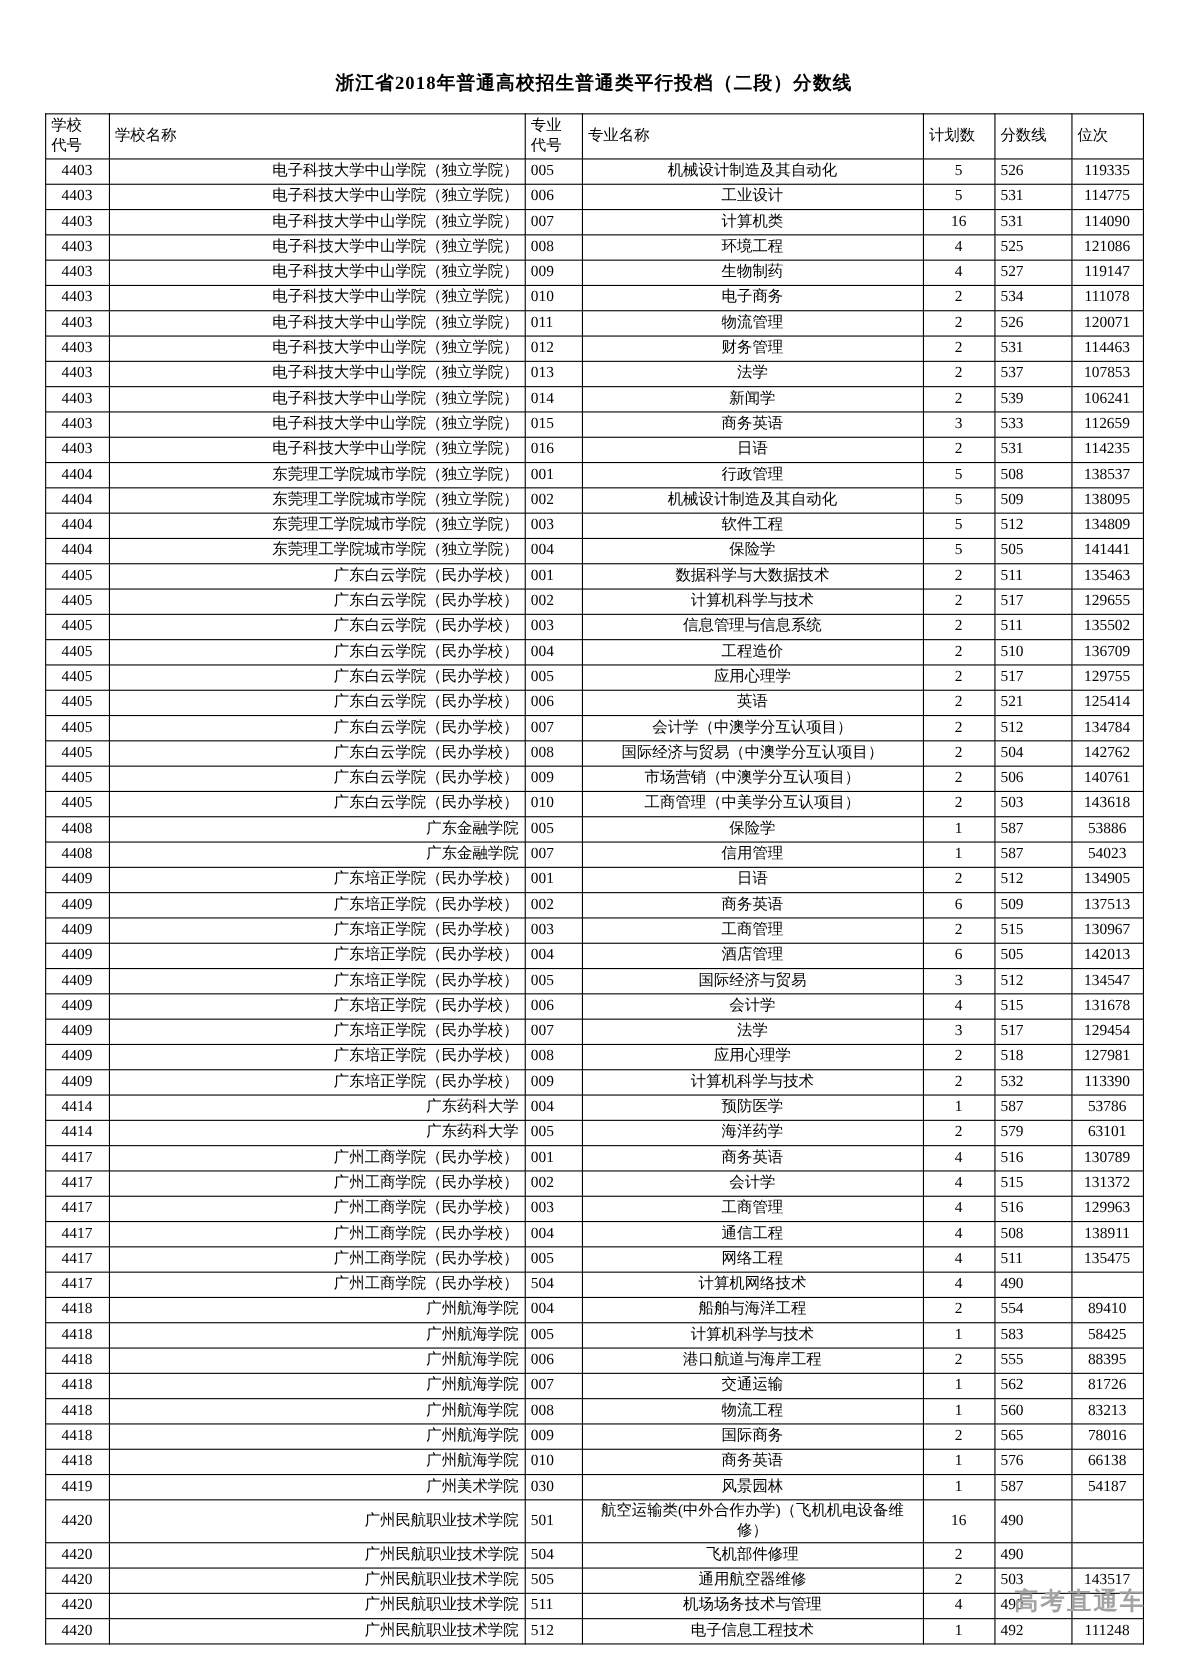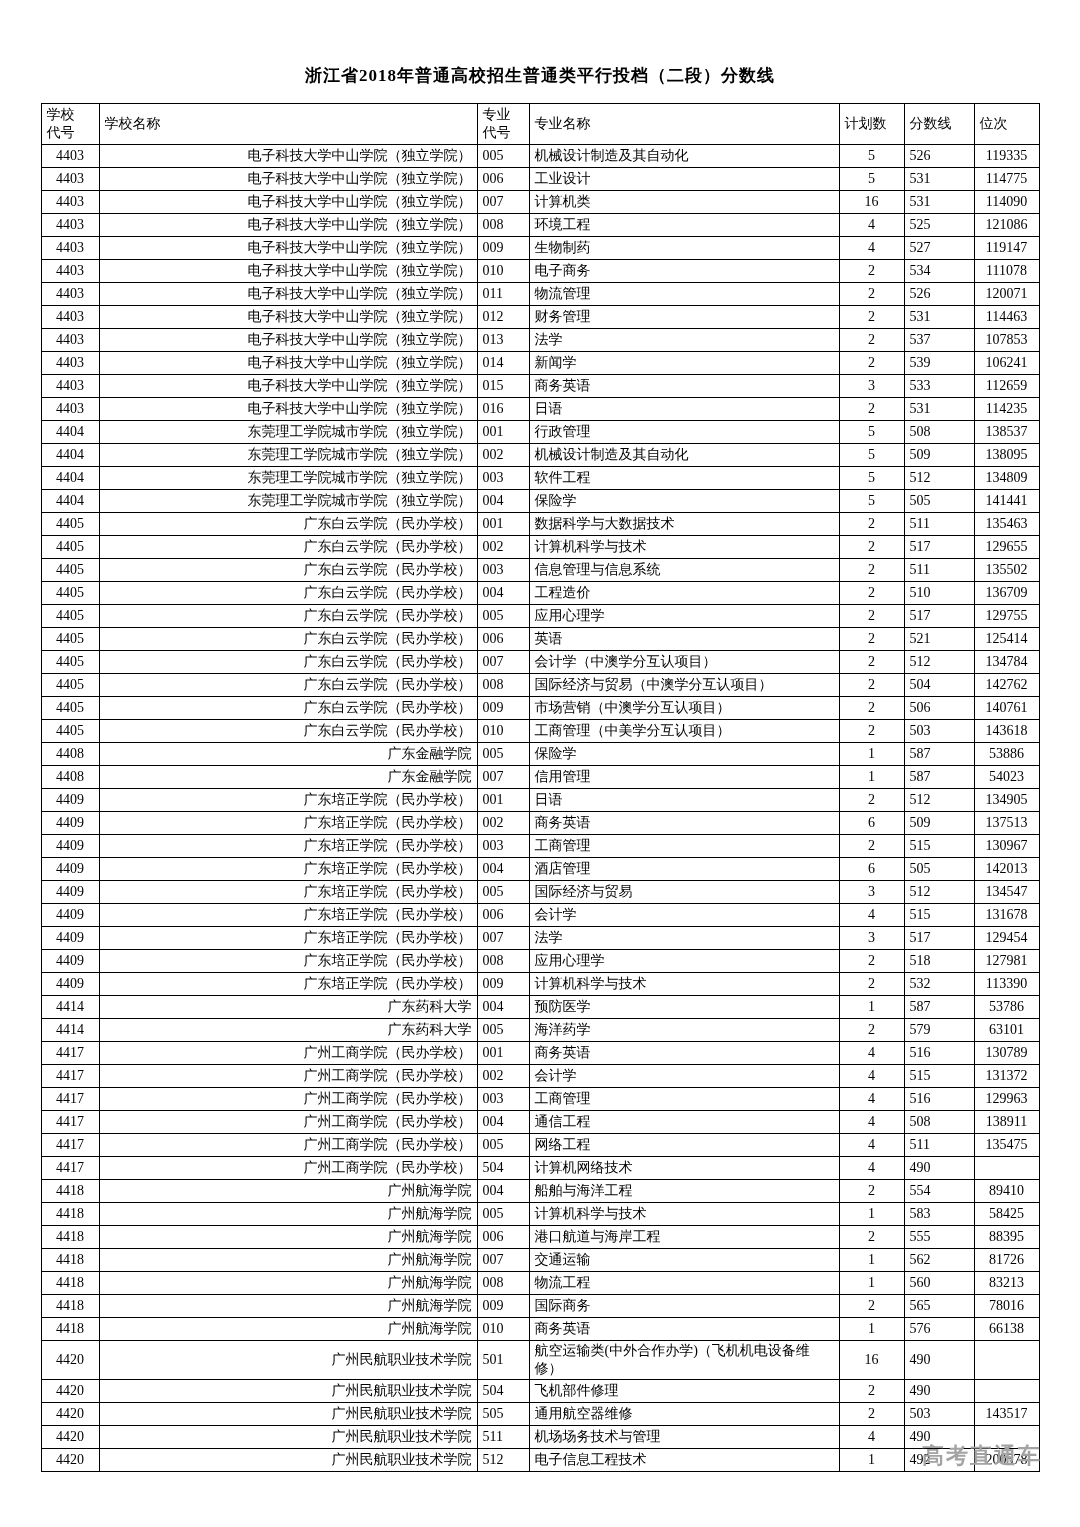--- a/index.html
+++ b/index.html
@@ -43,21 +43,21 @@
   col.c-school-code { width: 58px; }
   col.c-school-name { width: 378px; }
   col.c-major-code  { width: 52px; }
   col.c-major-name  { width: 310px; }
   col.c-plan-count  { width: 65px; }
   col.c-score-line  { width: 70px; }
   col.c-rank        { width: 65px; }
   .col-school-code { text-align: center; margin-left: 36px; }
   .col-school-name { text-align: right; }
   .col-major-code  { text-align: left; margin-left: 14px; }
-  .col-major-name  { text-align: left; }
+  .col-major-name  { text-align: center; }
   .col-plan-count  { text-align: center; }
   .col-score-line  { }
   .col-rank        { text-align: center; }
   th.col-plan-count, th.col-score-line, th.col-rank { text-align: left; }
   .watermark {
     position: absolute;
     right: 38px;
     bottom: 8px;
     font-size: 22px;
     font-weight: bold;
@@ -557,20 +557,29 @@
         <tr>
           <td class="col-school-code">4418</td>
           <td class="col-school-name">广州航海学院</td>
           <td class="col-major-code">010</td>
           <td class="col-major-name">商务英语</td>
           <td class="col-plan-count">1</td>
           <td class="col-score-line">576</td>
           <td class="col-rank">66138</td>
         </tr>
         <tr>
+          <td class="col-school-code">4419</td>
+          <td class="col-school-name">广州美术学院</td>
+          <td class="col-major-code">030</td>
+          <td class="col-major-name">风景园林</td>
+          <td class="col-plan-count">1</td>
+          <td class="col-score-line">587</td>
+          <td class="col-rank">54187</td>
+        </tr>
+        <tr>
           <td class="col-school-code">4420</td>
           <td class="col-school-name">广州民航职业技术学院</td>
           <td class="col-major-code">501</td>
           <td class="col-major-name">航空运输类(中外合作办学)（飞机机电设备维修）</td>
           <td class="col-plan-count">16</td>
           <td class="col-score-line">490</td>
           <td class="col-rank"></td>
         </tr>
         <tr>
           <td class="col-school-code">4420</td>
@@ -599,19 +608,19 @@
           <td class="col-score-line">490</td>
           <td class="col-rank"></td>
         </tr>
         <tr>
           <td class="col-school-code">4420</td>
           <td class="col-school-name">广州民航职业技术学院</td>
           <td class="col-major-code">512</td>
           <td class="col-major-name">电子信息工程技术</td>
           <td class="col-plan-count">1</td>
           <td class="col-score-line">492</td>
-          <td class="col-rank">200578</td>
+          <td class="col-rank">111248</td>
         </tr>
       </tbody>
   </table>
 
   <div class="watermark">高考直通车</div>
 </div>
 
 </body></html>

